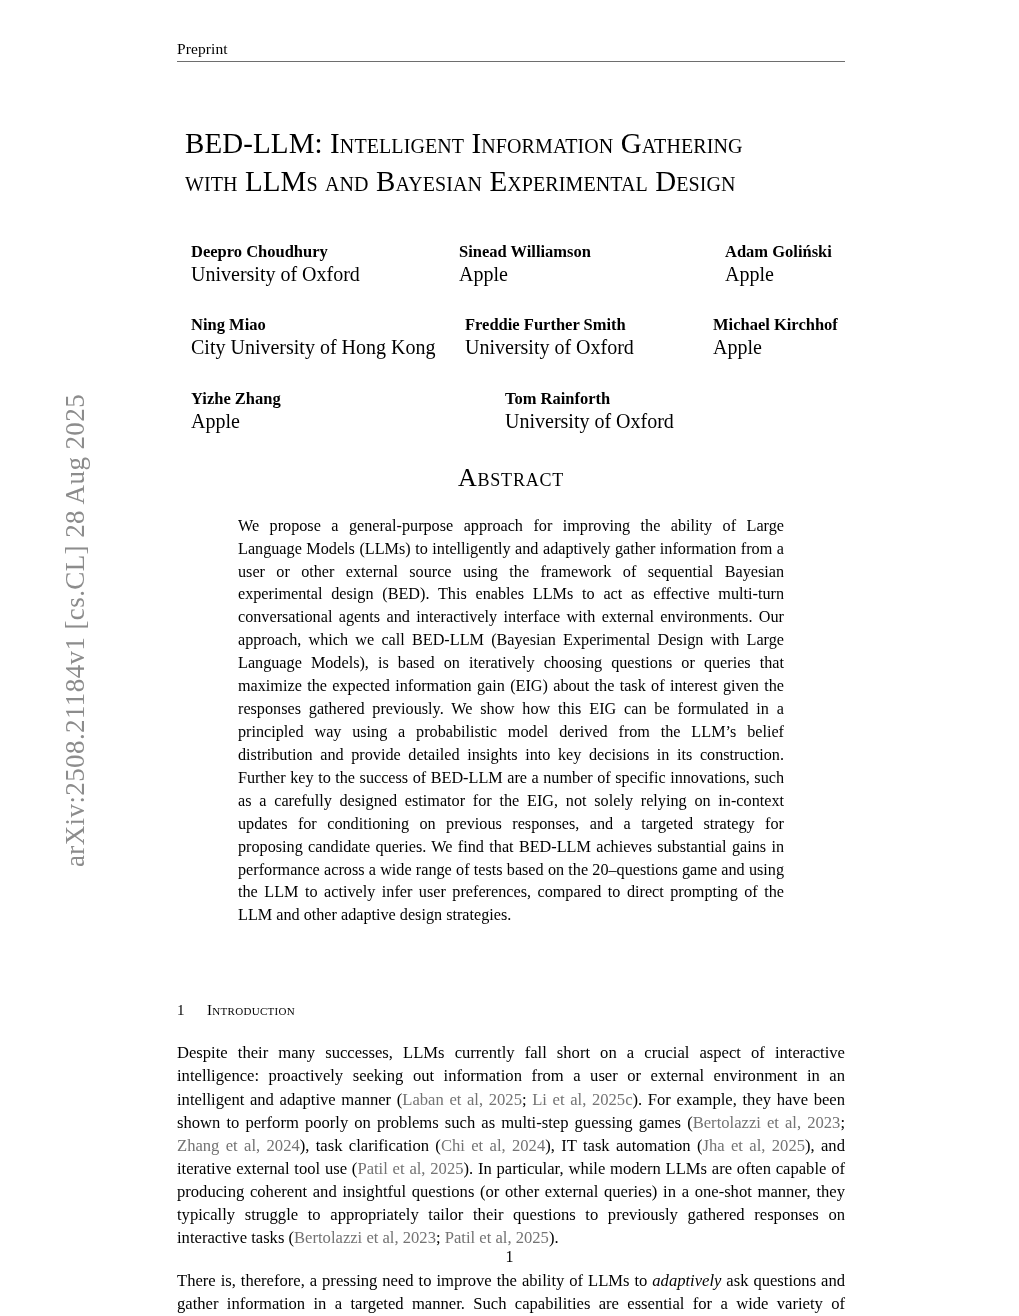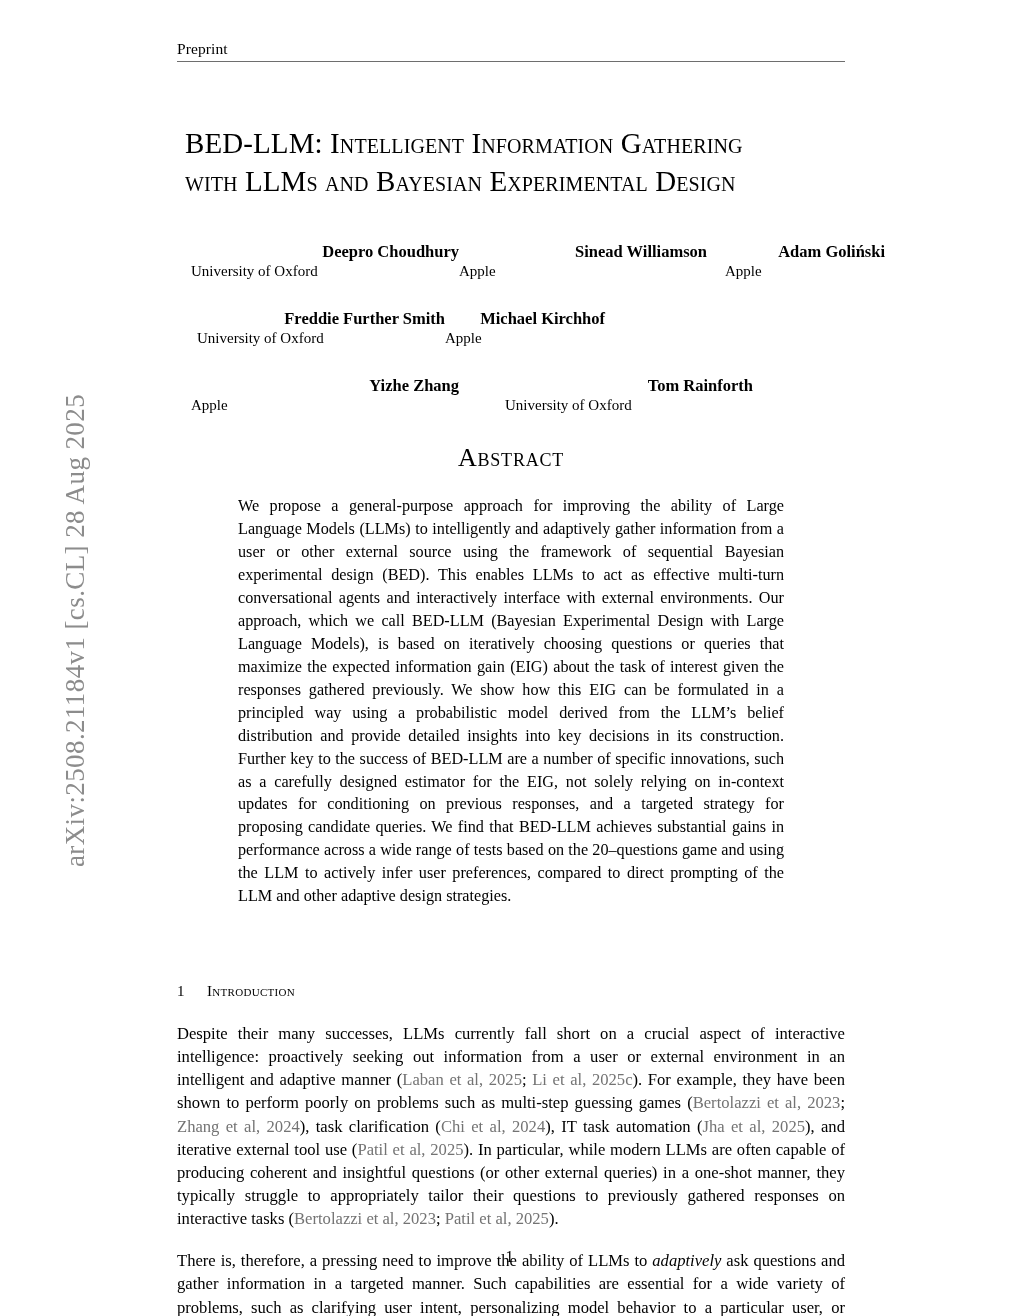--- a/index.html
+++ b/index.html
@@ -77,24 +77,23 @@
     display: flex;
     margin-bottom: 27px;
   }
   .author-col {
     flex: 0 0 auto;
   }
   .author-name {
     font-weight: bold;
     font-size: 16.5px;
     line-height: 1.28;
-    text-align: right;
   }
   .author-affil {
-    font-size: 15px;
+    font-size: 20px;
     line-height: 1.28;
   }
   .col-a { width: 268px; }
   .col-b { width: 248px; }
   .col-c { width: 160px; }
   .indent-6 { padding-left: 6px; }
   .indent-46 { padding-left: 46px; }
   .indent-18 { padding-left: 18px; }
 
   
@@ -185,20 +184,24 @@
           <div class="author-name">Sinead Williamson</div>
           <div class="author-affil">Apple</div>
         </div>
         <div class="author-col col-c indent-18">
           <div class="author-name">Adam Goliński</div>
           <div class="author-affil">Apple</div>
         </div>
       </div>
 
       <div class="author-row">
+        <div class="author-col col-a">
+          <div class="author-name">Ning Miao</div>
+          <div class="author-affil">City University of Hong Kong</div>
+        </div>
         <div class="author-col col-b indent-6">
           <div class="author-name">Freddie Further Smith</div>
           <div class="author-affil">University of Oxford</div>
         </div>
         <div class="author-col col-c">
           <div class="author-name">Michael Kirchhof</div>
           <div class="author-affil">Apple</div>
         </div>
       </div>
 

